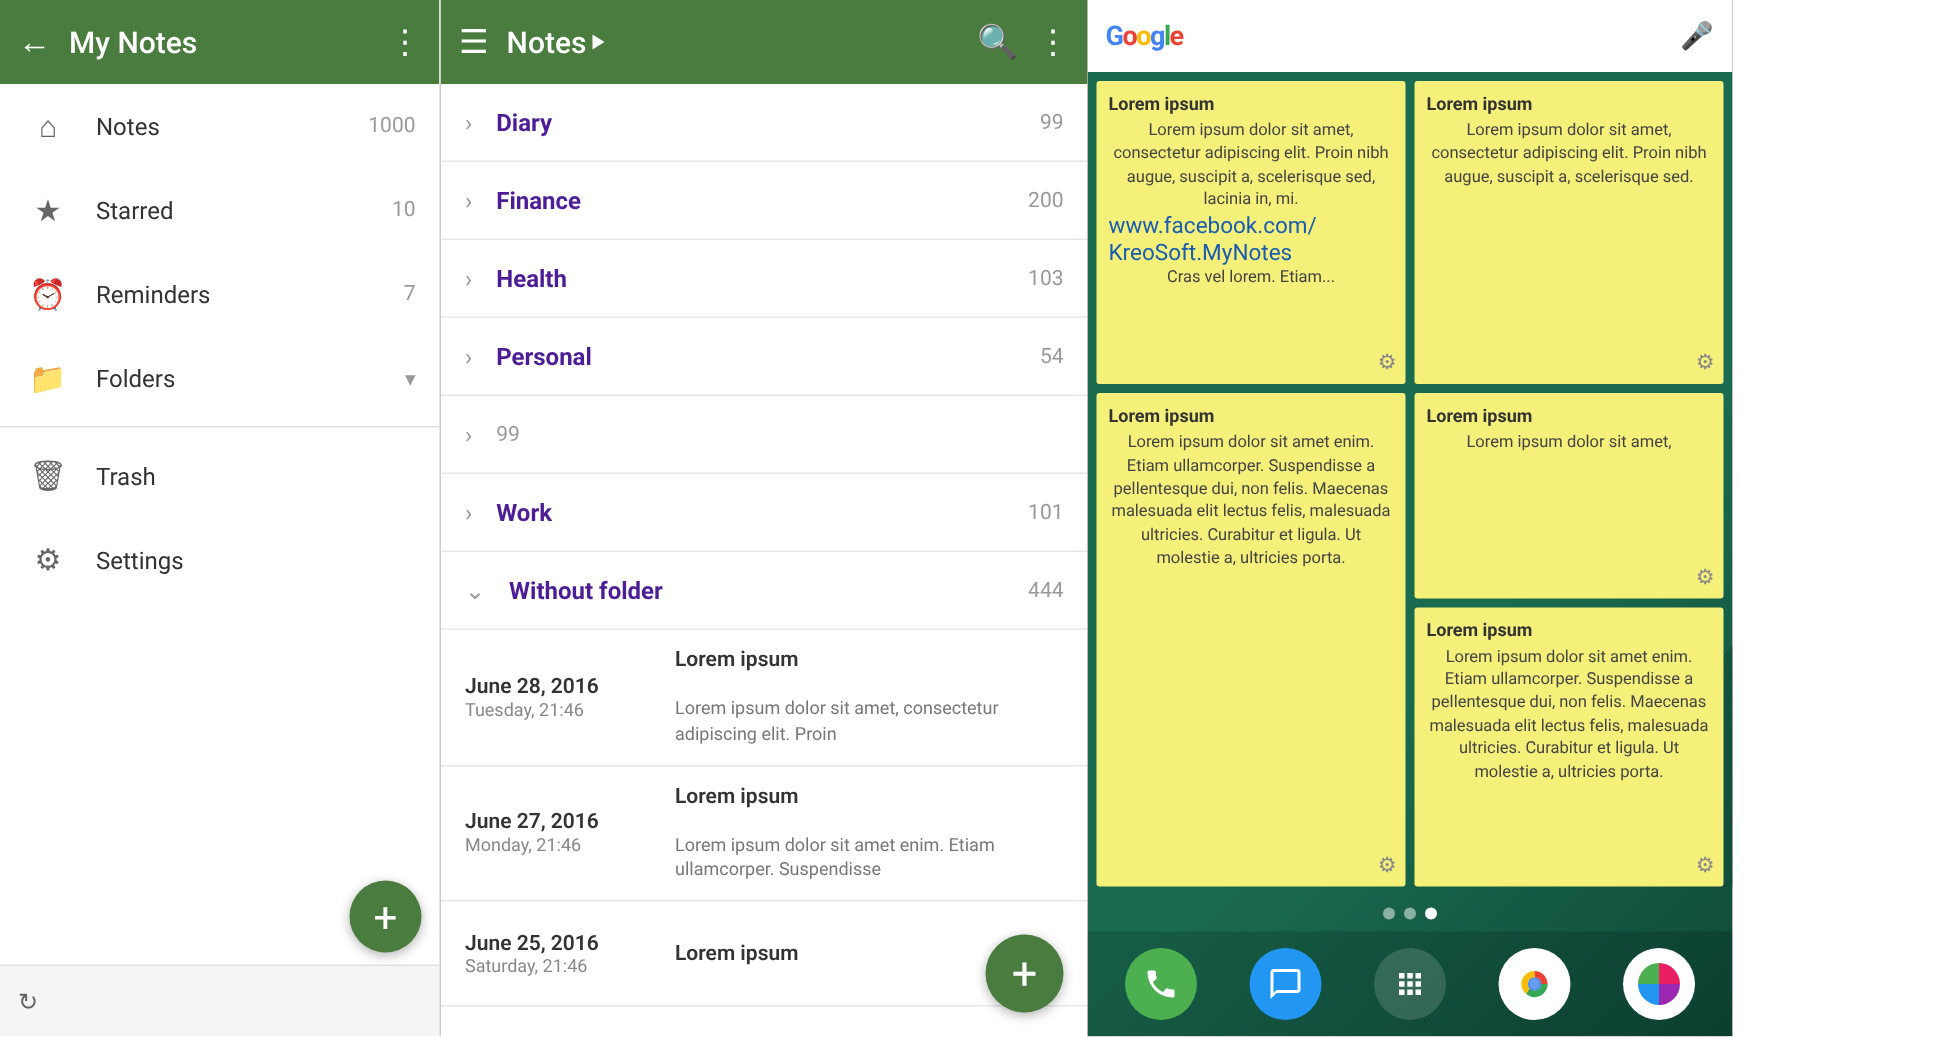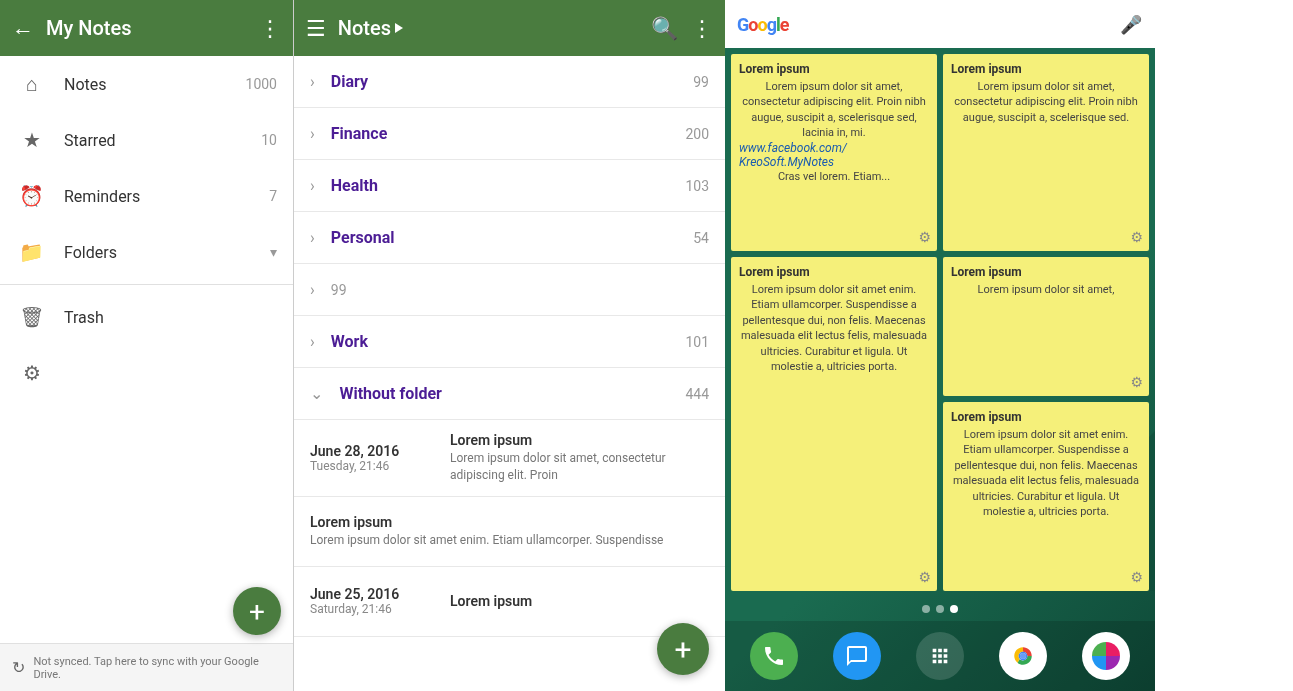--- a/index.html
+++ b/index.html
@@ -187,21 +187,21 @@
     }
     .note-preview-col { flex: 1; }
     .note-title {
       font-size: 14px;
       font-weight: 600;
       color: #333;
     }
     .note-snippet {
       font-size: 12px;
       color: #777;
-      margin-top: 2px;
+      margin-top: 16px;
       line-height: 1.4;
     }
     .fab-middle {
       position: absolute;
       bottom: 16px;
       right: 16px;
       width: 52px;
       height: 52px;
       background: #4a7c3f;
       border-radius: 50%;
@@ -292,22 +292,21 @@
       margin-bottom: 3px;
     }
     .note-card-text {
       color: #444;
       line-height: 1.4;
       font-size: 11px;
       text-align: center;
     }
     .note-card-link {
       color: #1a5cb0;
-      font-size: 12px;
-      font-style: italic;
+      font-size: 15px;
     }
     .gear-btn {
       position: absolute;
       bottom: 6px;
       right: 6px;
       color: #888;
       font-size: 14px;
       cursor: pointer;
     }
     .dots-indicator {
@@ -388,25 +387,25 @@
     <span class="nav-label">Folders</span>
     <span class="nav-chevron">▾</span>
   </div>
   <div class="nav-divider"></div>
   <div class="nav-item">
     <span class="nav-icon">🗑</span>
     <span class="nav-label">Trash</span>
   </div>
   <div class="nav-item">
     <span class="nav-icon">⚙</span>
+    <span class="nav-label">Settings</span>
   </div>
 
   <div class="bottom-bar-left">
     <span class="sync-icon">↻</span>
-    <span class="sync-text">Not synced. Tap here to sync with your Google Drive.</span>
   </div>
 
   <div class="fab-left">+</div>
 </div>
 
 <div id="middle-panel">
   <div class="middle-header">
     <span class="header-icon">☰</span>
     <span class="middle-header-title">
       <span>Notes</span>
@@ -456,20 +455,24 @@
     <div class="note-date-col">
       <div class="note-date">June 28, 2016</div>
       <div class="note-time">Tuesday, 21:46</div>
     </div>
     <div class="note-preview-col">
       <div class="note-title">Lorem ipsum</div>
       <div class="note-snippet">Lorem ipsum dolor sit amet, consectetur adipiscing elit. Proin</div>
     </div>
   </div>
   <div class="note-entry">
+    <div class="note-date-col">
+      <div class="note-date">June 27, 2016</div>
+      <div class="note-time">Monday, 21:46</div>
+    </div>
     <div class="note-preview-col">
       <div class="note-title">Lorem ipsum</div>
       <div class="note-snippet">Lorem ipsum dolor sit amet enim. Etiam ullamcorper. Suspendisse</div>
     </div>
   </div>
   <div class="note-entry">
     <div class="note-date-col">
       <div class="note-date">June 25, 2016</div>
       <div class="note-time">Saturday, 21:46</div>
     </div>

